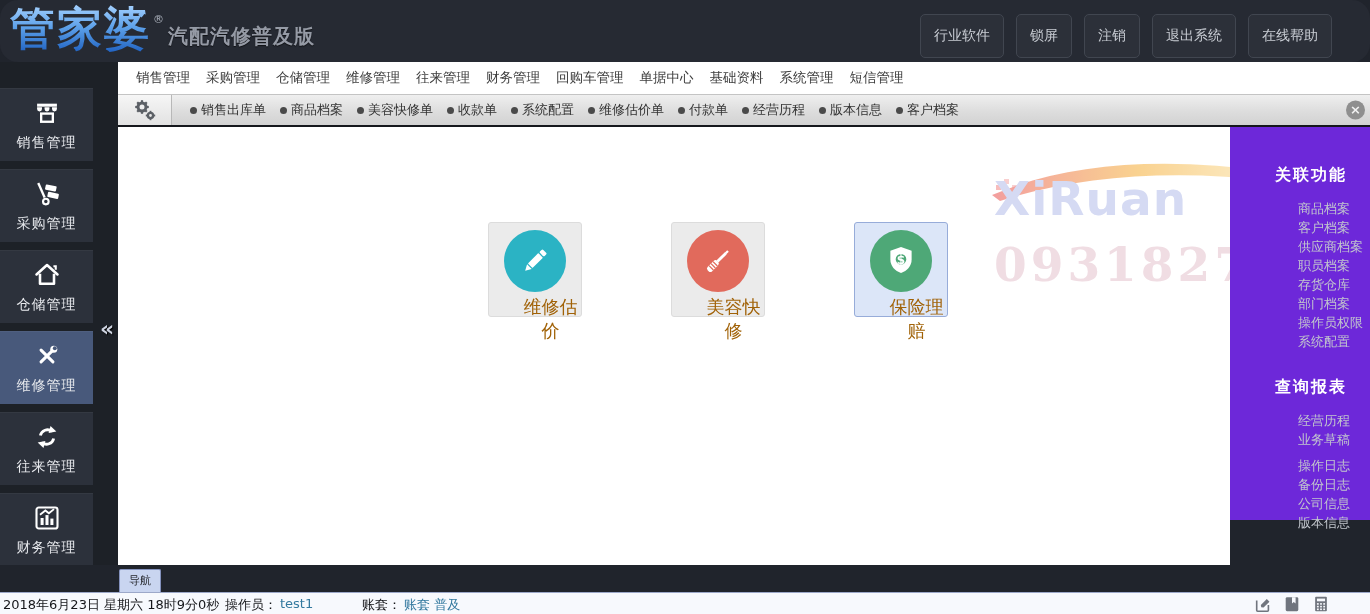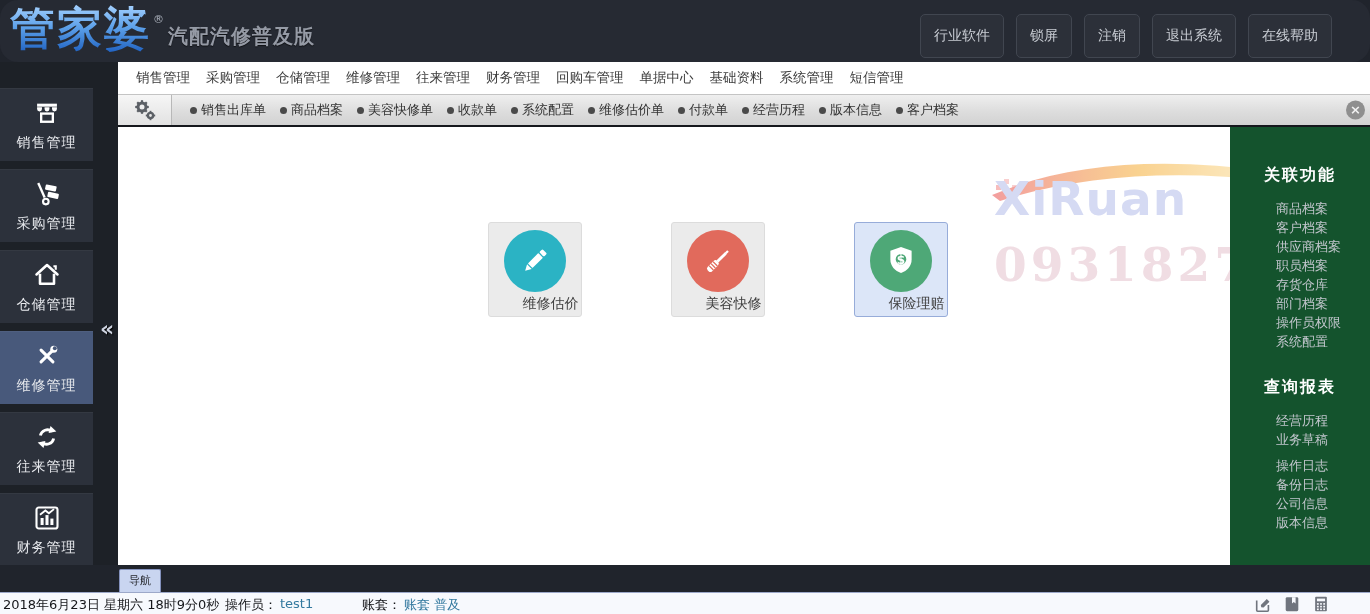--- a/index.html
+++ b/index.html
@@ -67,33 +67,33 @@
     display:flex; align-items:center; justify-content:center; cursor:pointer; z-index:4; }
   .collapse-glyph { font-size:22px; color:#cdd3e0; font-weight:bold; text-shadow:1px 1px 1px #000; }
 
   
   .content { position:absolute; left:118px; top:127px; width:1112px; height:438px; background:#ffffff; z-index:2; }
   .tile { position:absolute; top:95px; width:94px; height:95px; background:#ebebeb;
     border:1px solid #dcdcdc; border-radius:3px; text-align:center; cursor:pointer; }
   .tile.selected { background:#dce6f8; border:1px solid #97acd9; }
   .tile-circle { width:62px; height:62px; border-radius:50%; margin:7px auto 3px auto;
     display:flex; align-items:center; justify-content:center; }
-  .tile-label { font-size:14px; color:#404040;margin-left:31px; }
+  .tile-label { font-size:18px; color:#a16207;margin-left:31px; }
   .t-repair { left:370px; } .t-beauty { left:553px; } .t-claim { left:736px; }
   .c-teal { background:#2bb3c4; } .c-red { background:#e16a5c; } .c-green { background:#4ea877; }
 
   .wm-swoosh { position:absolute; left:868px; top:28px; width:336px; height:48px; opacity:0.5; }
   .wm-brand { position:absolute; left:876px; top:44px; font-size:47px; font-weight:bold;
     letter-spacing:1px; color:#d5daf3; }
   .wm-number { position:absolute; left:876px; top:110px; font-family:"DejaVu Serif","Liberation Serif",serif;
     font-size:47px; font-weight:bold; letter-spacing:4px; color:#f0dde3; }
 
   
-  .right-panel { position:absolute; left:1230px; top:127px; width:140px; height:465px;
-    background:#14532d; z-index:3; }
+  .right-panel { position:absolute; left:1230px; top:127px; width:140px; height:393px;
+    background:#6d28d9; z-index:3;padding-left:22px; }
   .rp-title { font-size:16px; font-weight:bold; color:#ffffff; text-align:center; letter-spacing:2px; }
   .rp-title.first { margin-top:38px; margin-bottom:13px; }
   .rp-title.second { margin-top:26px; margin-bottom:13px; }
   .rp-item { font-size:13px; color:#c2c6cd; line-height:19px; padding-left:46px; cursor:pointer; white-space:nowrap; }
   .rp-gap { height:7px; }
 
   
   .bottom-strip { position:absolute; left:0; top:565px; width:1370px; height:27px; background:#20242c; z-index:4; }
   .nav-tab { position:absolute; left:119px; top:4px; height:23px; padding:0 9px; line-height:21px;
     background:#c9d5f0; border:1px solid #8391bd; border-bottom:none; border-radius:2px 2px 0 0;

